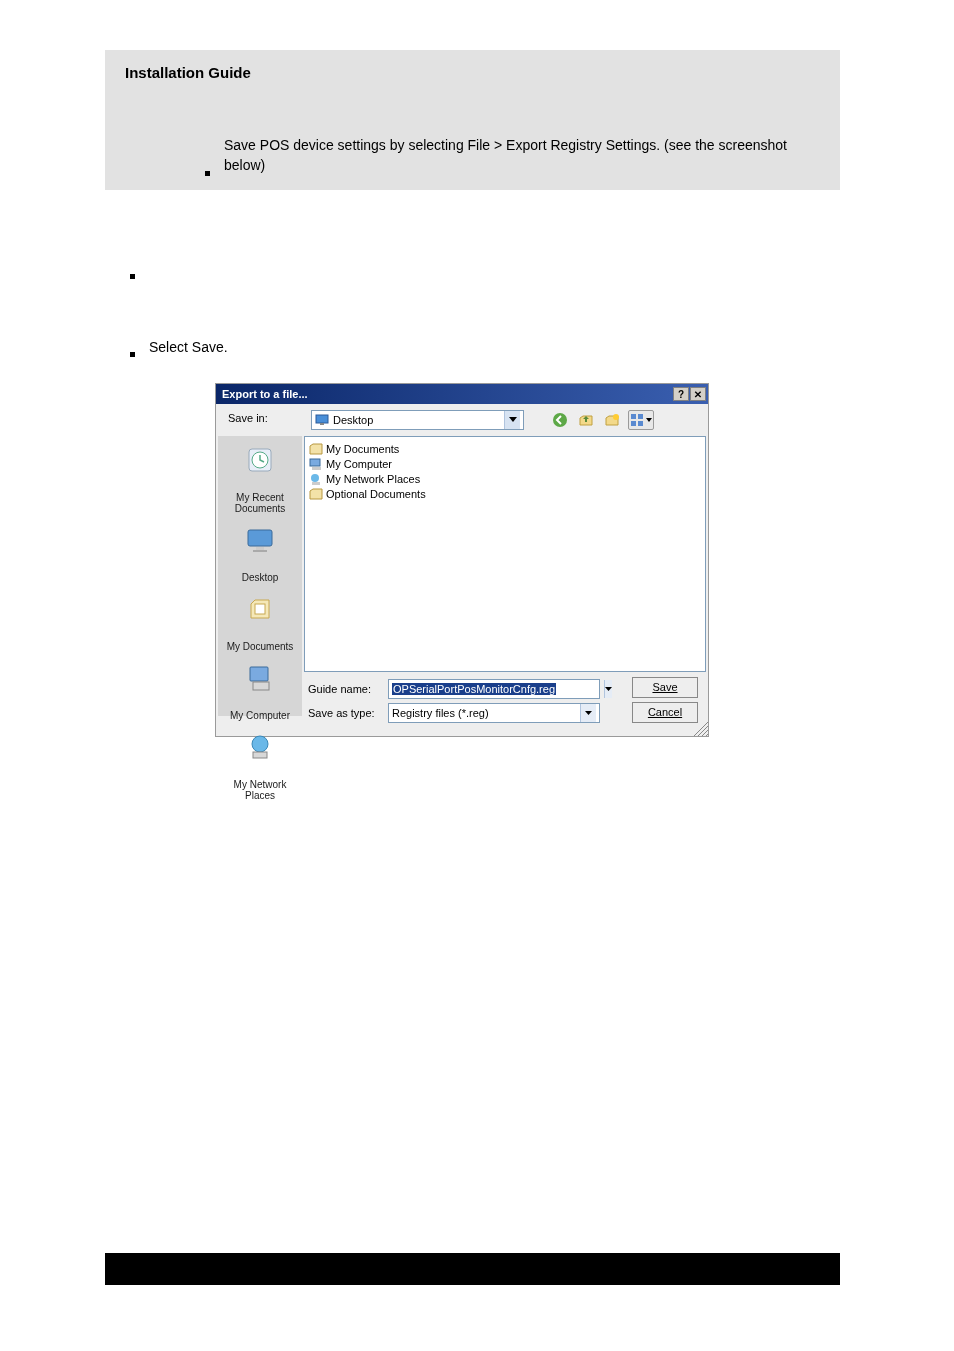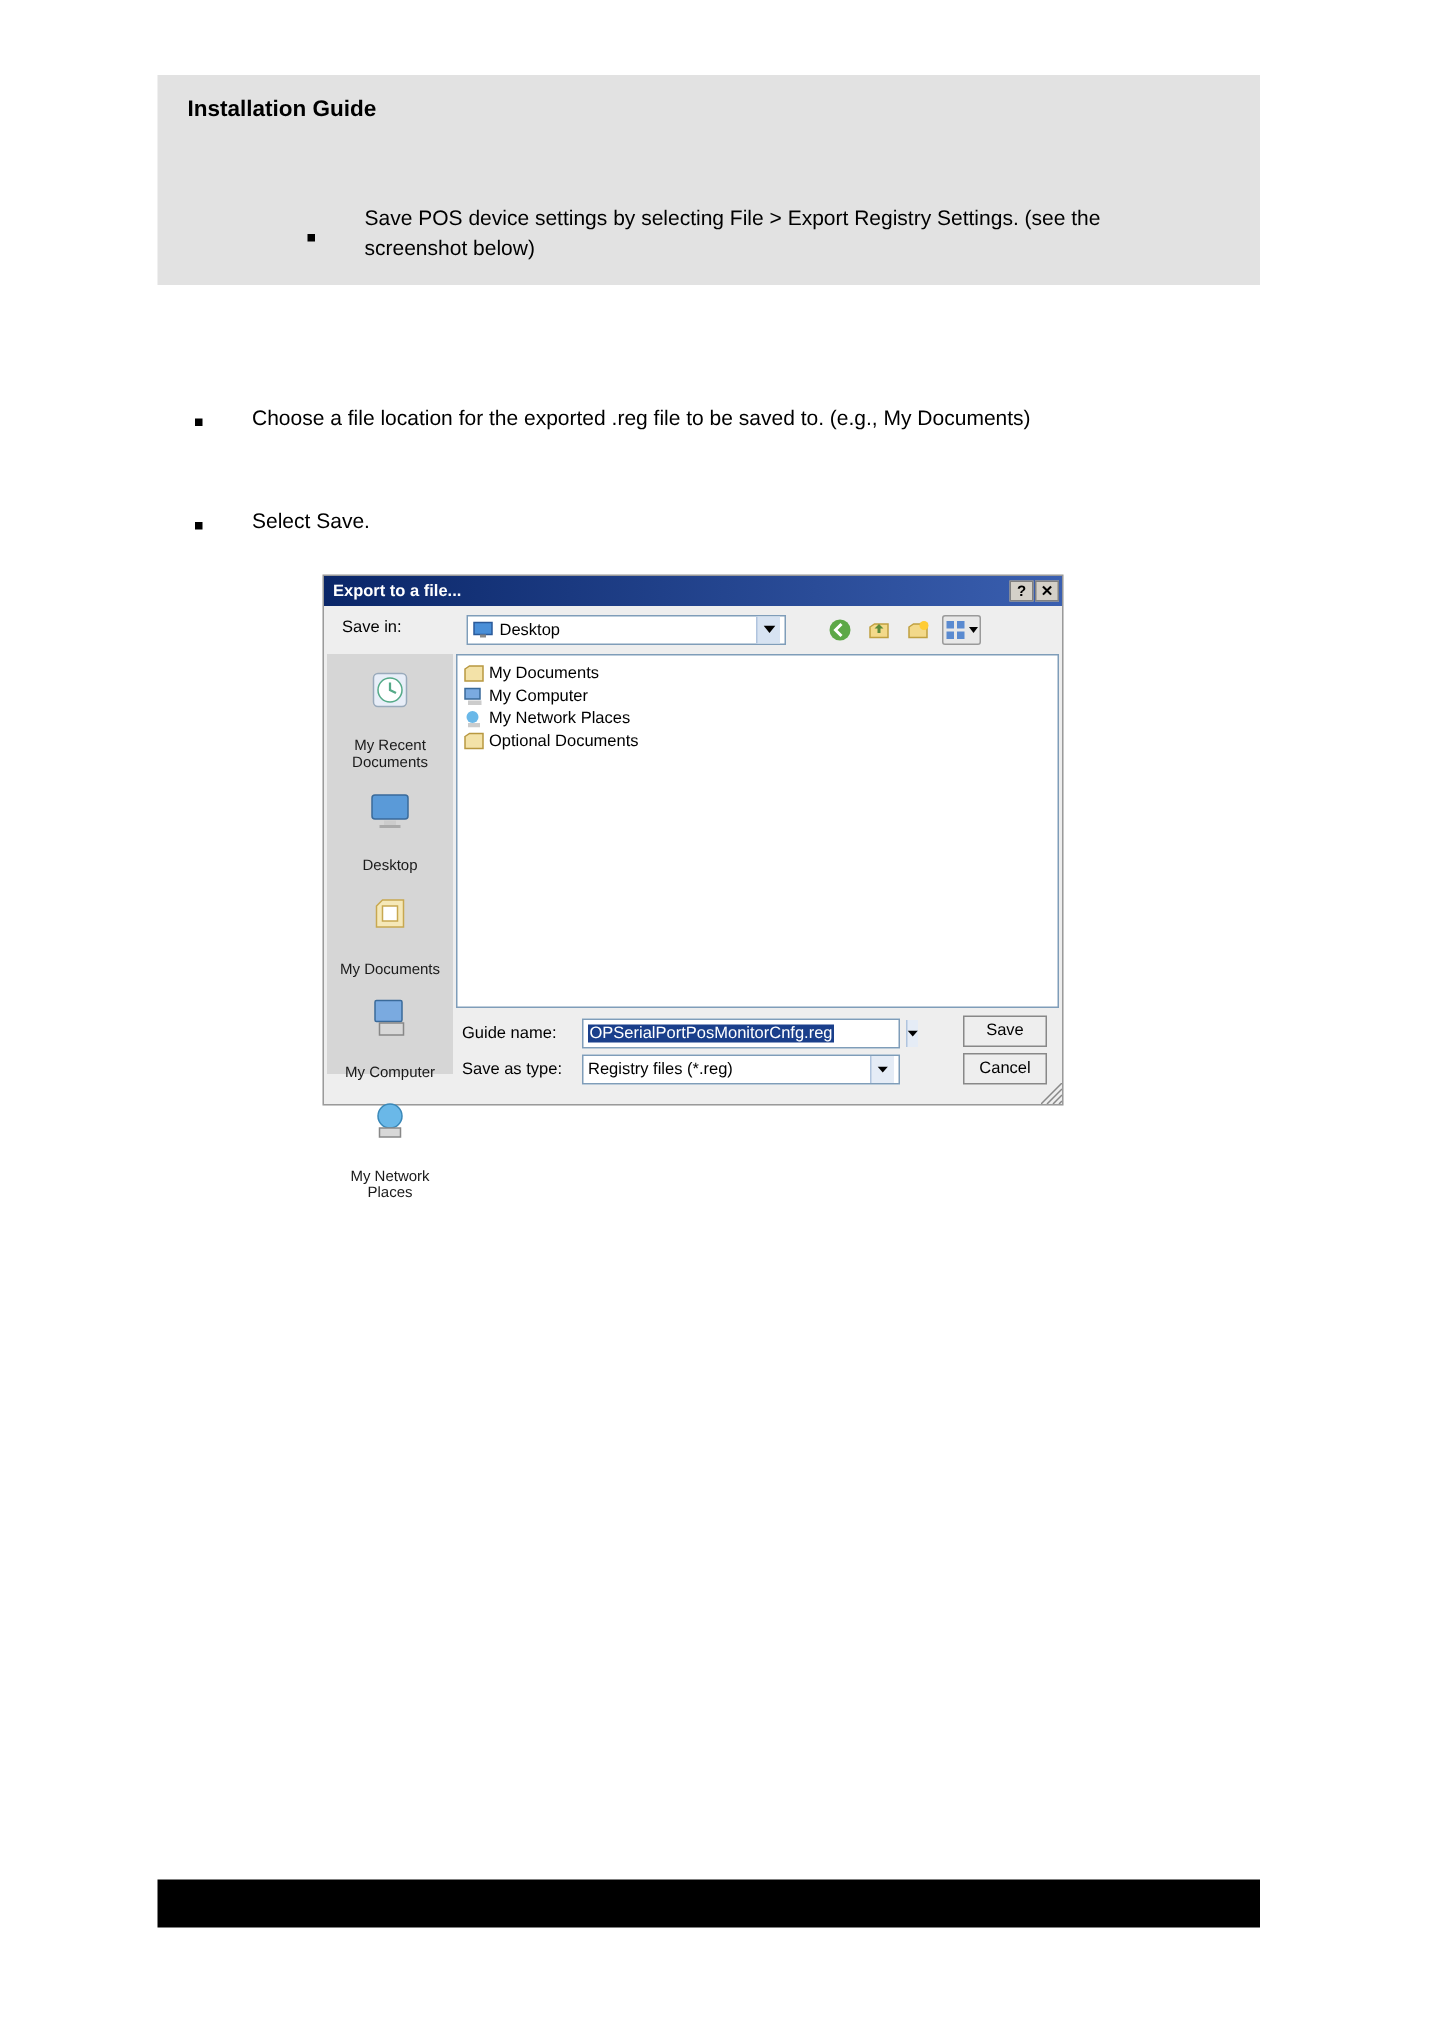--- a/index.html
+++ b/index.html
@@ -28,22 +28,22 @@
       position: absolute;
       top: 64px;
       left: 125px;
       font-size: 15px;
       font-weight: bold;
       color: #000;
     }
     .bullet-row {
       position: absolute;
       display: flex;
-      align-items: center;
-      gap: 33px;
+      align-items: flex-end;
+      gap: 14px;
     }
     .bullet-row.first {
       top: 135px;
       left: 205px;
       width: 600px;
     }
     .bullet-row.second {
       top: 268px;
       left: 130px;
       width: 680px;
@@ -252,27 +252,28 @@
       background: #e5ecf6;
       border-left: 1px solid #b0c4de;
       margin-left: auto;
       display: flex;
       align-items: center;
       justify-content: center;
       font-size: 8px;
     }
     .dlg-button {
       position: absolute;
-      width: 56px;
+      width: 66px;
       height: 21px;
       background: #eeeeee;
       border: 1px solid #888;
       font-size: 11px;
       text-align: center;
       line-height: 19px;
+      text-decoration: underline;
     }
     .dlg-save { top: 293px; right: 10px; }
     .dlg-cancel { top: 318px; right: 10px; }
     .resize-grip {
       position: absolute;
       bottom: 0;
       right: 0;
       width: 14px;
       height: 14px;
     }
@@ -294,21 +295,20 @@
   <div class="header-bar"></div>
   <div class="header-text">Installation Guide</div>
 
   <div class="bullet-row first">
     <div class="bullet"></div>
     <div class="bullet-text">Save POS device settings by selecting File &gt; Export Registry Settings. (see the screenshot below)</div>
   </div>
 
   <div class="bullet-row second">
     <div class="bullet"></div>
-    <div class="bullet-text">Choose a file location for the exported .reg file to be saved to. (e.g., My Documents)</div>
   </div>
 
   <div class="bullet-row third">
     <div class="bullet"></div>
     <div class="bullet-text">Select Save.</div>
   </div>
 
   <div class="dialog">
     <div class="titlebar">
       <div class="titlebar-title">Export to a file...</div>

